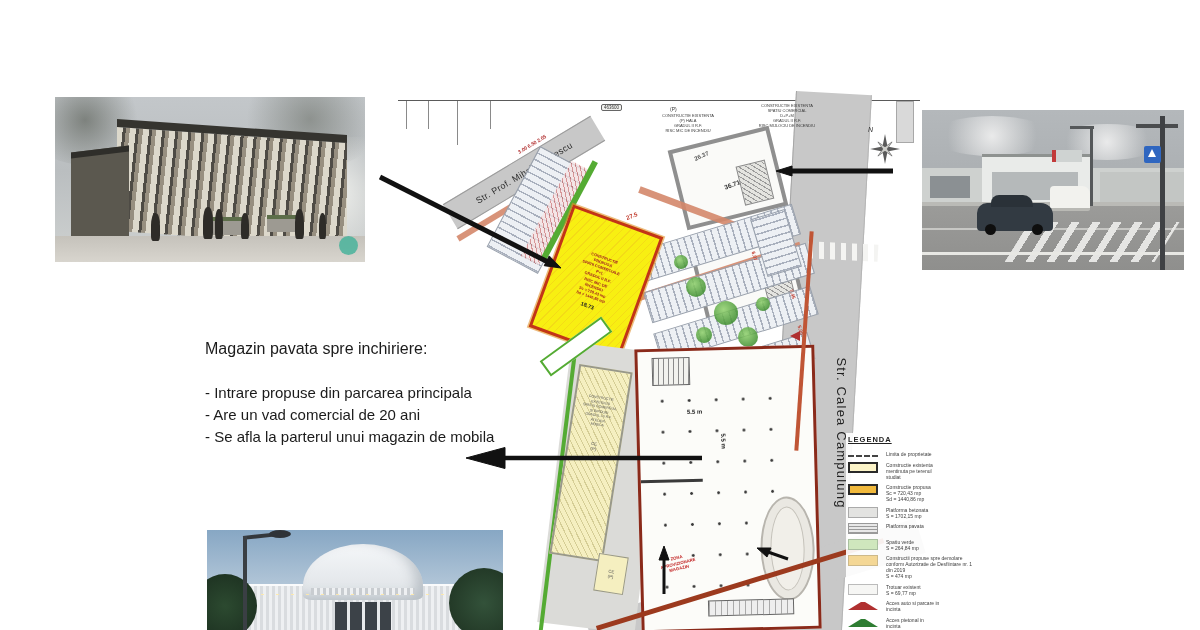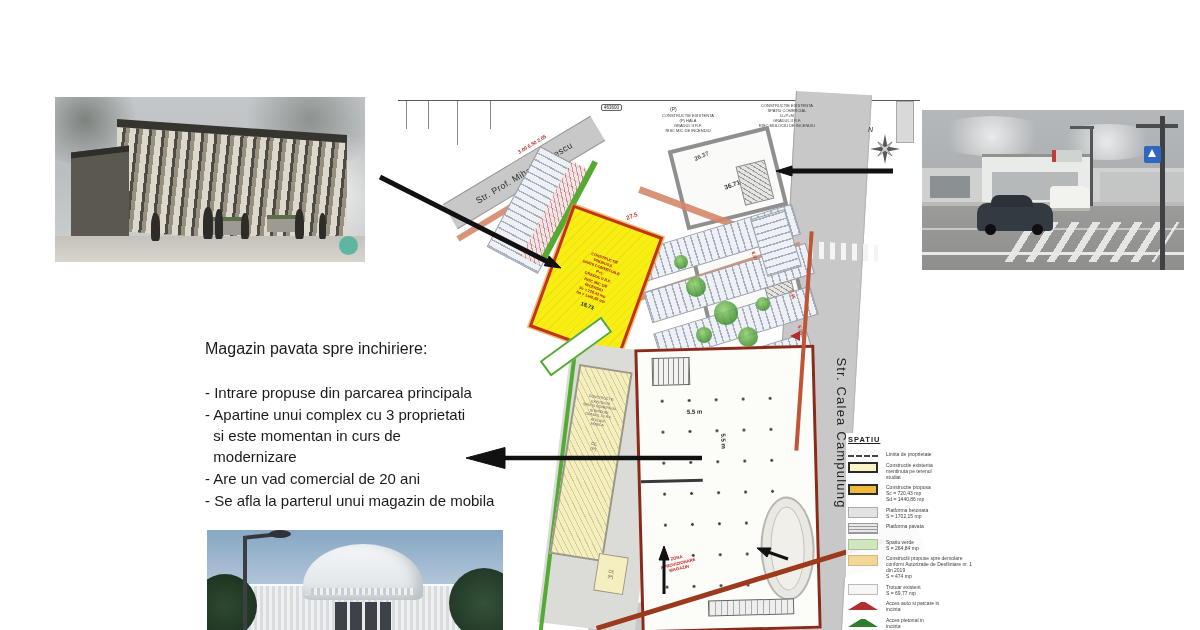--- a/index.html
+++ b/index.html
@@ -341,29 +341,26 @@
     <div class="abs pb-tree" style="left:-14px;top:44px;width:64px;height:64px;background:radial-gradient(circle,#2c4a30,#1e3322 75%);"></div>
     <div class="abs pb-tree" style="right:-16px;top:38px;width:70px;height:70px;background:radial-gradient(circle,#33523a,#223826 75%);"></div>
     <div class="abs pb-arm"></div>
     <div class="abs pb-head"></div>
     <div class="abs pb-pole"></div>
   </div>
 
   <div class="abs textblock z15">
     <p class="tb-title">Magazin pavata spre inchiriere:</p>
     <p class="tb-bullet">- Intrare propuse din parcarea principala</p>
-    <p class="tb-bullet">- Apartine unui complex cu 3 proprietati
-  si este momentan in curs de
-  modernizare</p>
     <p class="tb-bullet">- Are un vad comercial de 20 ani</p>
     <p class="tb-bullet">- Se afla la parterul unui magazin de mobila</p>
   </div>
 
   <div class="abs legend z20">
-    <div class="lg-title">SPATIU</div>
+    <div class="lg-title">LEGENDA</div>
     <div class="lg-row">
       <span class="lg-sw sw-dash"></span>
       <span class="lg-label">Limita de proprietate</span>
     </div>
     <div class="lg-row">
       <span class="lg-sw sw-exy"></span>
       <span class="lg-label">Constructie existenta
 mentinuta pe terenul
 studiat</span>
     </div>

